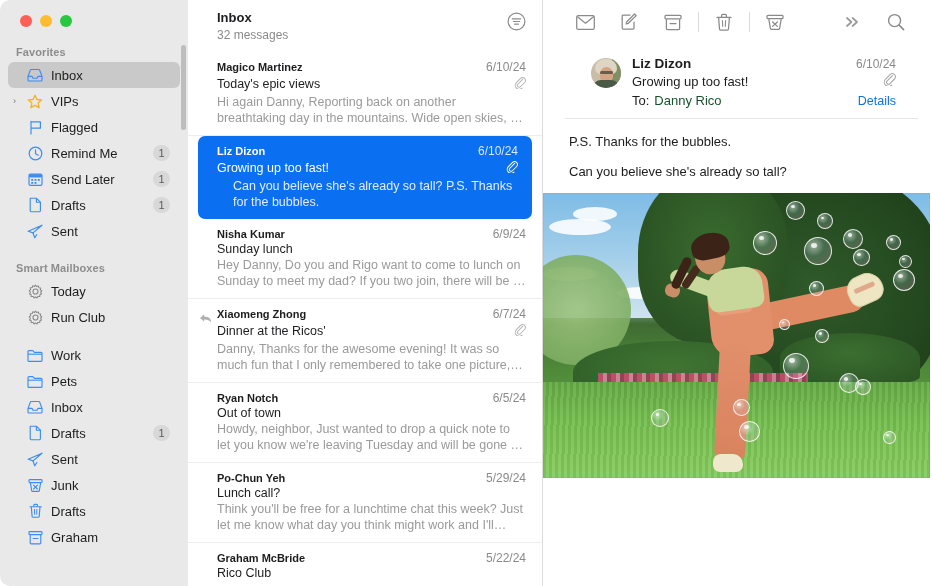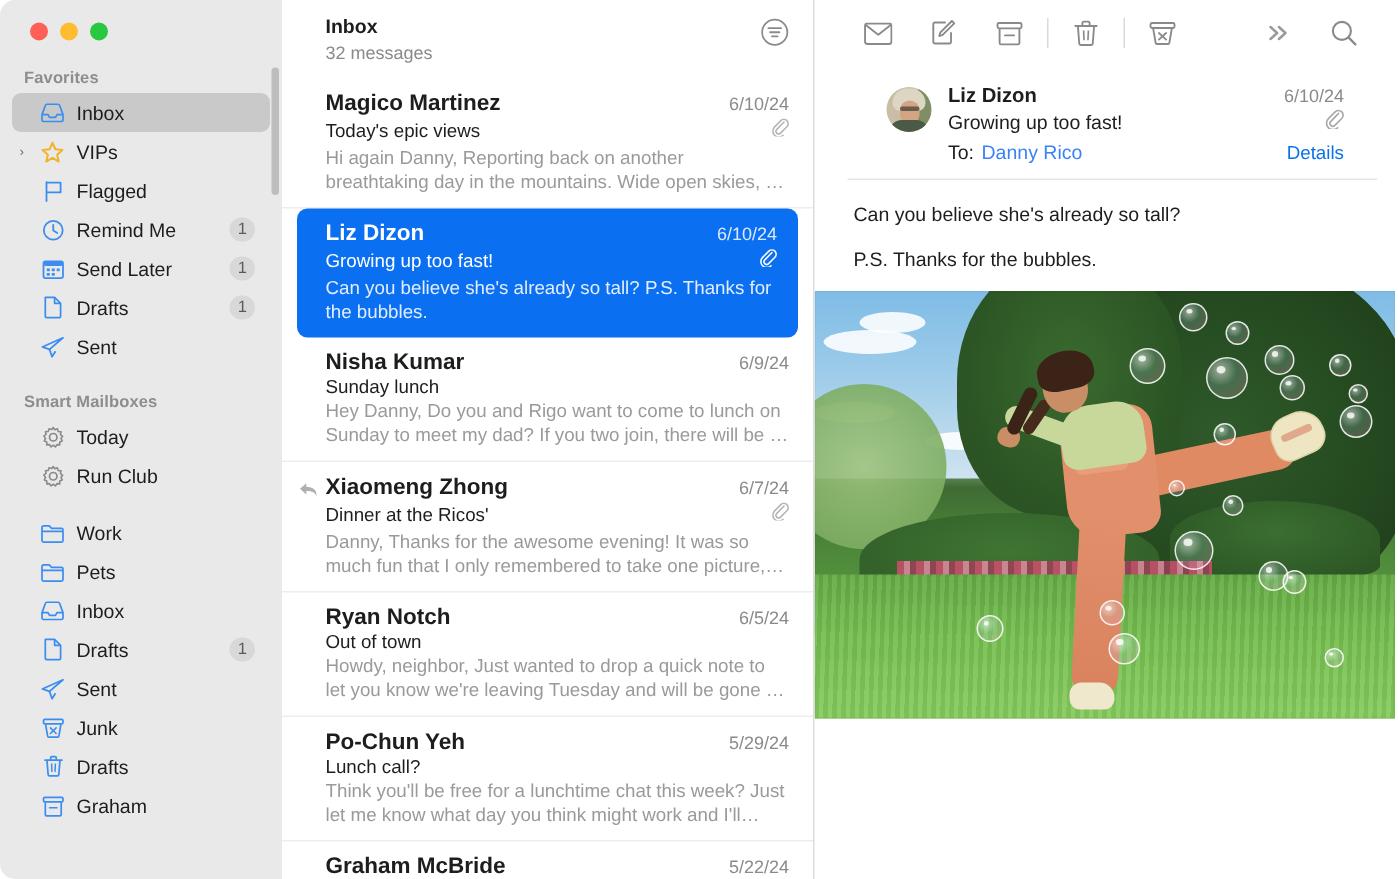--- a/index.html
+++ b/index.html
@@ -130,36 +130,36 @@
   }
   .msg.selected {
     background: #0a6ff1;
     border-radius: 7px;
     margin: 0 10px;
     padding: 8px 14px 9px 19px;
     border-bottom: none;
   }
   .msg-row1 { display: flex; justify-content: space-between; align-items: baseline; }
   .msg-sender {
-    font-size: 15px; font-weight: 700; color: #1d1d1f;
+    font-size: 11px; font-weight: 700; color: #1d1d1f;
     white-space: nowrap; overflow: hidden; text-overflow: ellipsis;
   }
   .msg-date { font-size: 12px; color: #8a8a8a; flex: 0 0 auto; margin-left: 8px; }
   .msg-row2 { display: flex; justify-content: space-between; align-items: center; margin-top: 1px; }
   .msg-subject { font-size: 12.5px; color: #1d1d1f; white-space: nowrap; overflow: hidden; text-overflow: ellipsis; }
   .msg-preview {
     font-size: 12.5px; color: #9a9a9a; line-height: 16px;
     margin-top: 1px;
     display: -webkit-box; -webkit-line-clamp: 2; -webkit-box-orient: vertical;
     overflow: hidden; max-height: 32px;
   }
   .msg.selected .msg-sender,
   .msg.selected .msg-subject { color: #ffffff; }
   .msg.selected .msg-date { color: #dbe9ff; }
-  .msg.selected .msg-preview { color: #e2eeff; }
+  .msg.selected .msg-preview { color: #e2eeff; margin-left: 16px; }
   .reply-flag { position: absolute; left: 11px; top: 11px; }
   .clip { flex: 0 0 auto; margin-left: 6px; }
 
   
   .reader {
     flex: 1;
     height: 586px;
     background: #ffffff;
     display: flex;
     flex-direction: column;
@@ -198,21 +198,21 @@
   .avatar .av-body { position: absolute; left: 2px; bottom: 0; width: 26px; height: 8px; background: #4a5a46; border-radius: 8px 8px 0 0; }
   .avatar .av-bg { position: absolute; right: 0; top: 0; width: 9px; height: 30px; background: #7d8f63; }
 
   .head-main { flex: 1; min-width: 0; }
   .head-row { display: flex; justify-content: space-between; align-items: baseline; }
   .head-name { font-size: 13.5px; font-weight: 700; color: #1d1d1f; }
   .head-date { font-size: 12px; color: #8a8a8a; }
   .head-subject { font-size: 13px; color: #1d1d1f; margin-top: 3px; }
   .head-to { font-size: 13px; color: #1d1d1f; margin-top: 3px; }
   .head-to .to-lbl { font-weight: 400; }
-  .head-to .to-val { color: #3b82f6; margin-left: 5px; }
+  .head-to .to-val { color: #14532d; margin-left: 5px; }
   .details-link { font-size: 12.5px; color: #0a72e8; cursor: default; }
 
   .mail-body {
     padding: 14px 26px 0 26px;
     flex: 1;
     overflow: hidden;
   }
   .body-p { font-size: 13px; color: #1d1d1f; line-height: 18px; margin-bottom: 12px; }
 
   
@@ -660,22 +660,22 @@
         <div class="head-row">
           <span class="head-to">
             <span class="to-lbl">To:</span><span class="to-val">Danny Rico</span>
           </span>
           <span class="details-link">Details</span>
         </div>
       </div>
     </div>
 
     <div class="mail-body">
+      <div class="body-p">P.S. Thanks for the bubbles.</div>
       <div class="body-p">Can you believe she's already so tall?</div>
-      <div class="body-p">P.S. Thanks for the bubbles.</div>
 
       <div class="photo">
         <div class="sky"></div>
         <div class="cloud" style="left:6px;  top:26px;  width:62px; height:16px;"></div>
         <div class="cloud" style="left:30px; top:14px;  width:44px; height:14px;"></div>
         <div class="cloud" style="left:0px;  top:74px;  width:54px; height:14px;"></div>
         <div class="cloud" style="left:74px; top:94px;  width:46px; height:12px;"></div>
         <div class="tree-big"></div>
         <div class="tree-mid"></div>
         <div class="tree-l"></div>

